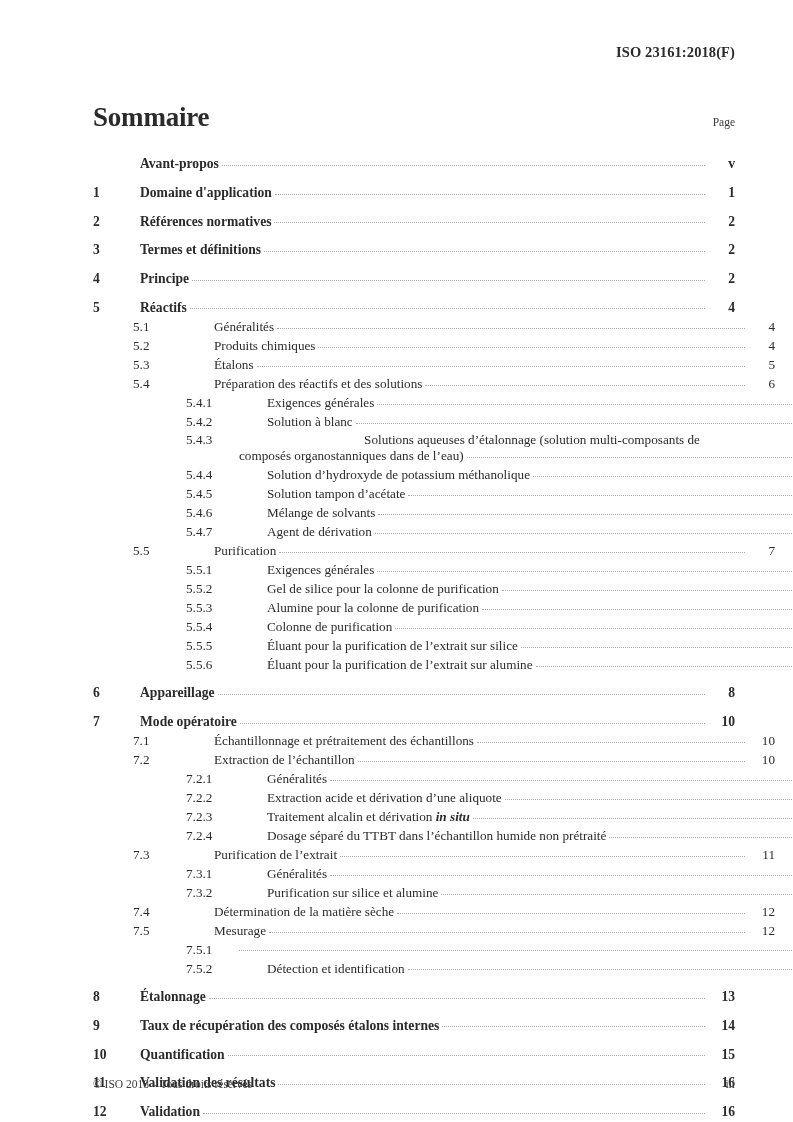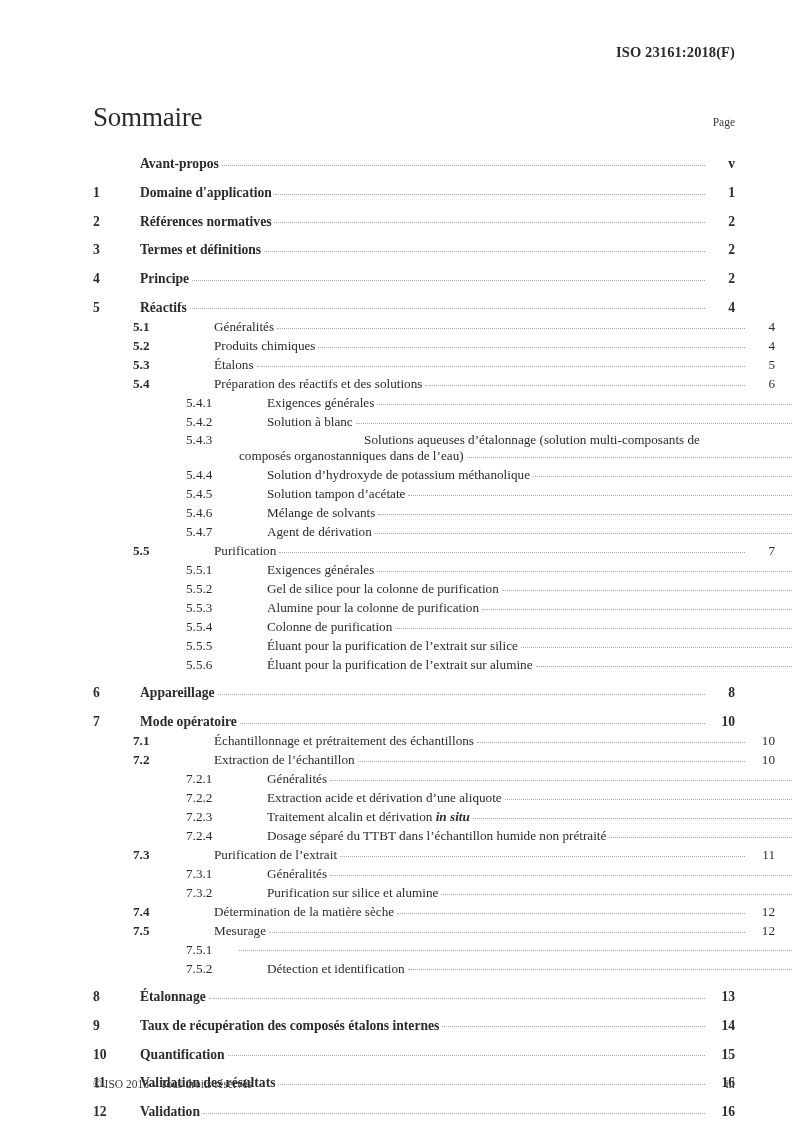--- a/index.html
+++ b/index.html
@@ -40,21 +40,21 @@
     position: absolute;
     top: 104px;
     left: 93px;
     right: 58px;
     display: flex;
     align-items: baseline;
     justify-content: space-between;
   }
   .toc-title {
     font-size: 27px;
-    font-weight: normal;
+    font-weight: bold;
     letter-spacing: -0.2px;
     line-height: 1;
   }
   .page-label {
     font-size: 11.5px;
     font-weight: normal;
     color: #3a3a3a;
   }
 
   
@@ -78,21 +78,21 @@
   .lvl2 { margin-top: 2.2px; }
   .lvl3 { margin-top: 2.2px; }
   .toc-entry.first { margin-top: 0; }
 
   .num {
     flex: 0 0 auto;
     font-variant-numeric: lining-nums;
     white-space: nowrap;
   }
   .lvl1 > .num { width: 47px; font-weight: bold; font-size: 13.6px; }
-  .lvl2 > .num { width: 53px; font-weight: bold; }
+  .lvl2 > .num { width: 53px; font-weight: normal; }
   .lvl3 > .num { width: 53px; font-weight: normal; }
 
   .lvl2 { padding-left: 40px; }
   .lvl3 { padding-left: 93px; }
 
   .txt {
     flex: 0 1 auto;
     white-space: nowrap;
     padding-right: 3px;
     text-align: center;

